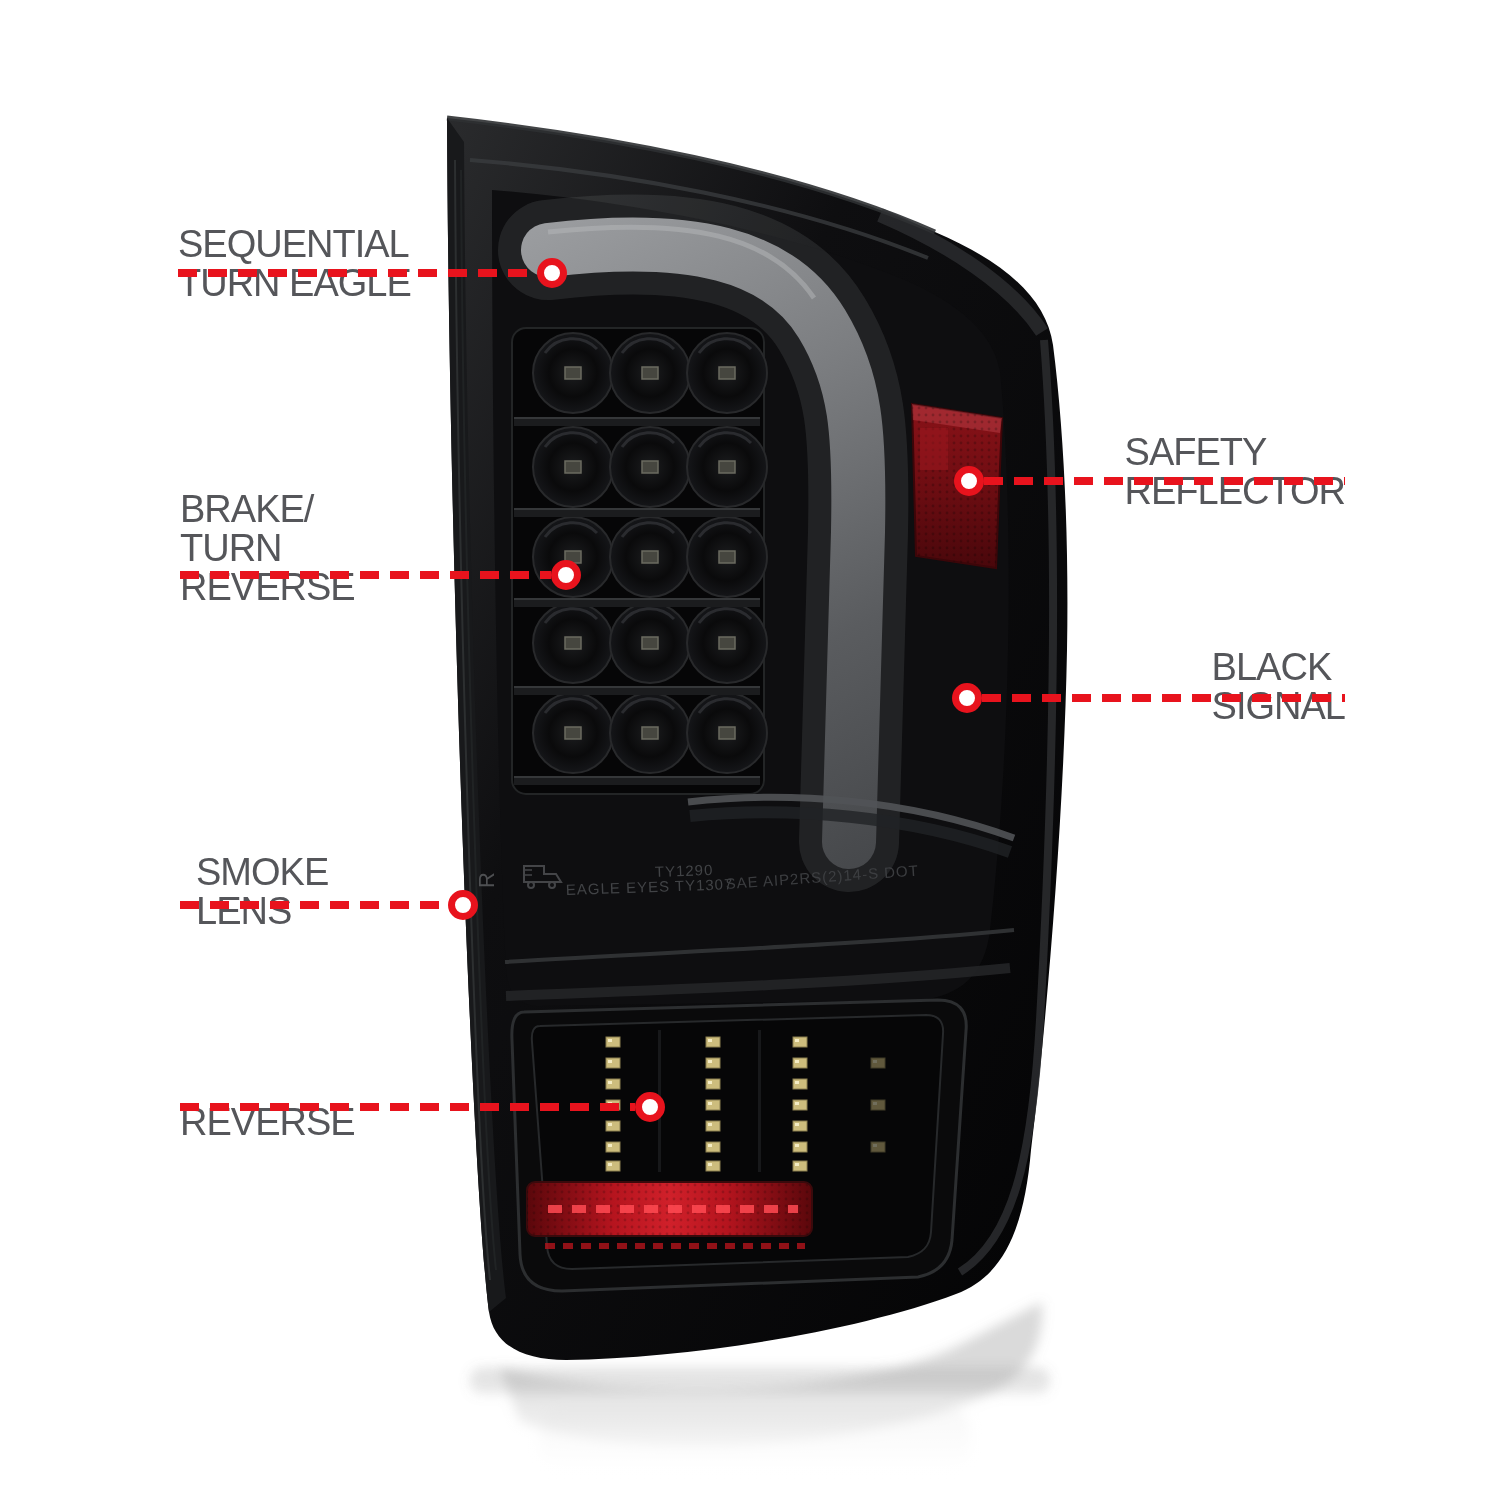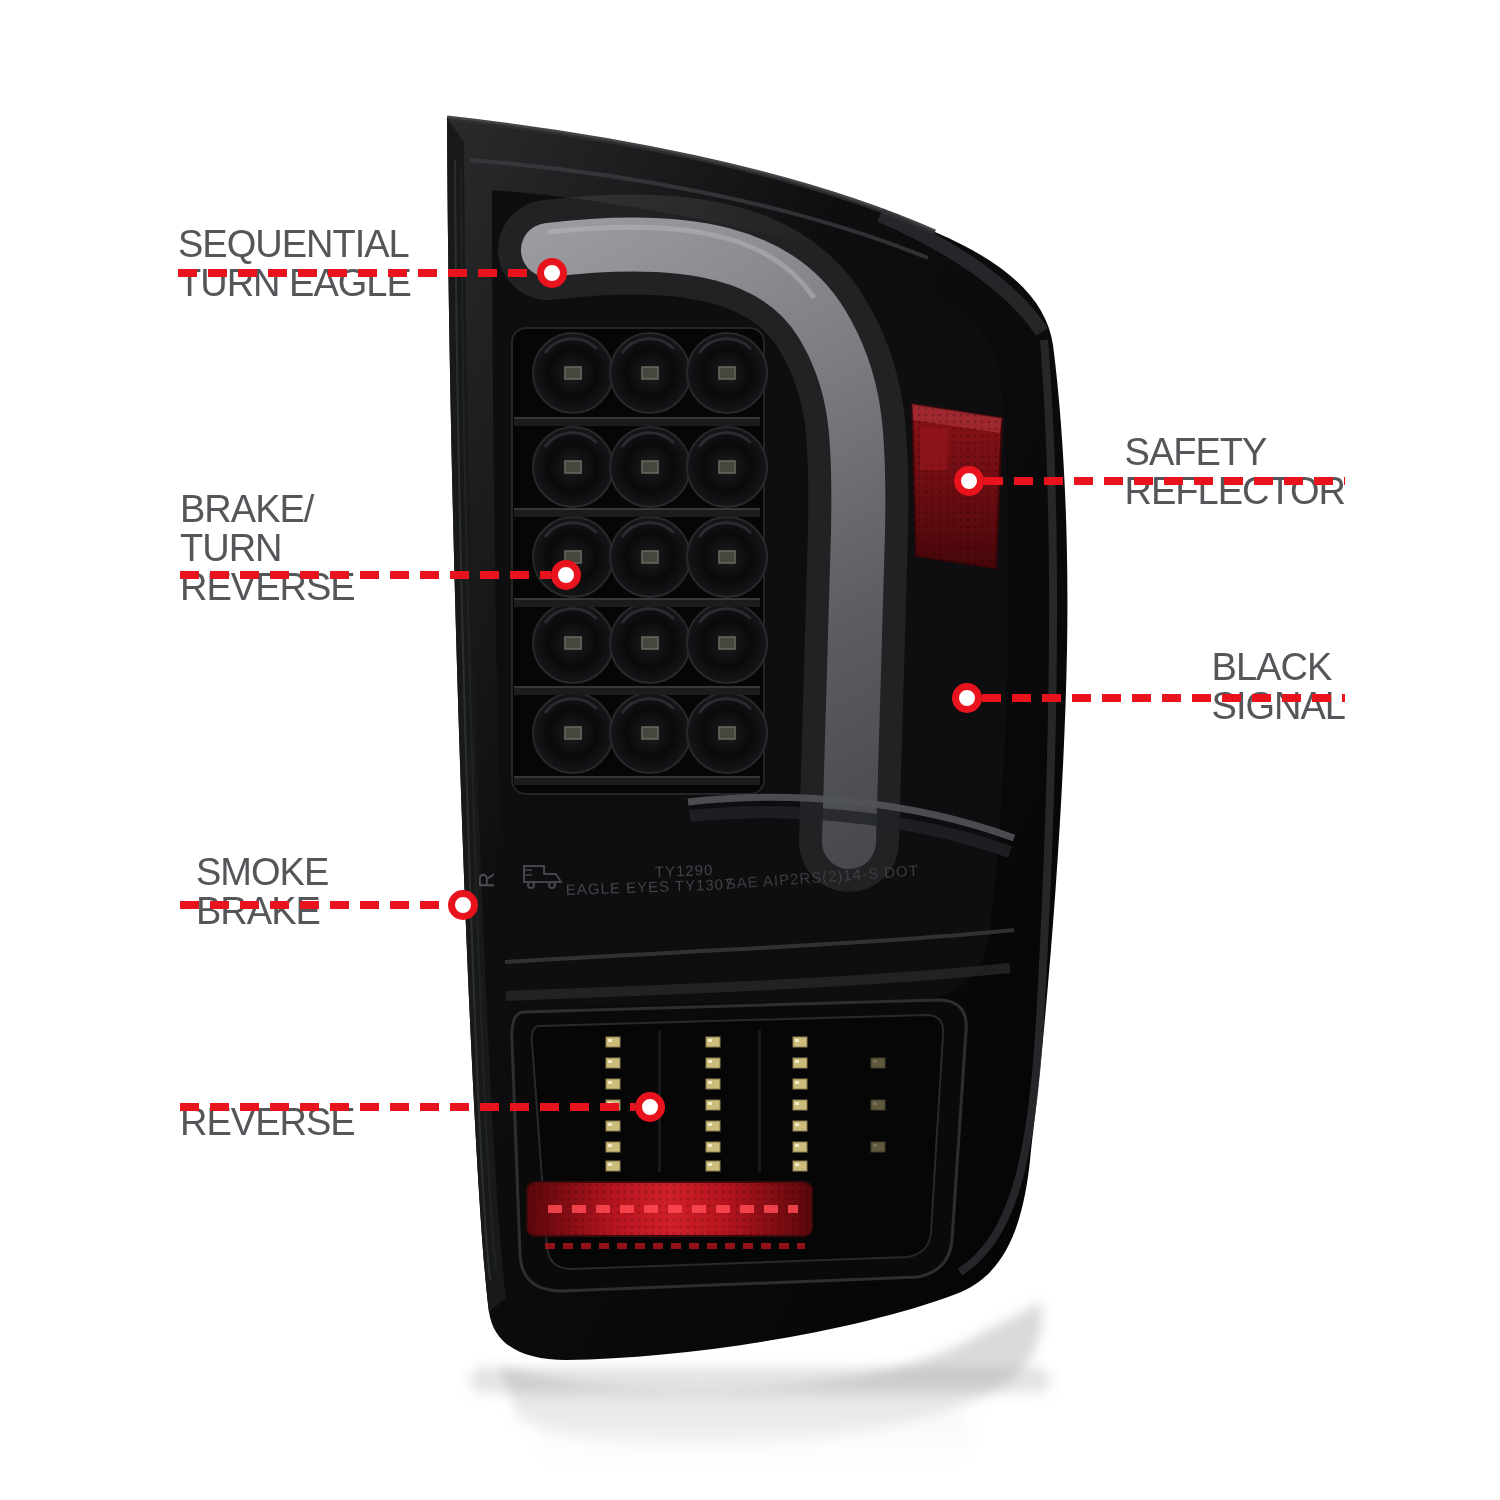--- a/index.html
+++ b/index.html
@@ -245,21 +245,21 @@
   <div class="callout-label" style="top:453px;left:180px">
     <div>BRAKE/</div>
     <div>TURN</div>
     <div>REVERSE</div>
   </div>
   <div class="dash" style="top:571px;left:180px;width:371px"></div>
   <div class="dot" style="top:560px;left:551px"></div>
 
   <div class="callout-label" style="top:816px;left:196px">
     <div>SMOKE</div>
-    <div>BRAKE</div>
+    <div>LENS</div>
   </div>
   <div class="dash" style="top:901px;left:180px;width:268px"></div>
   <div class="dot" style="top:890px;left:448px"></div>
 
   <div class="callout-label" style="top:1066px;left:180px">
     <div>REVERSE</div>
   </div>
   <div class="dash" style="top:1103px;left:180px;width:455px"></div>
   <div class="dot" style="top:1092px;left:635px"></div>
 

